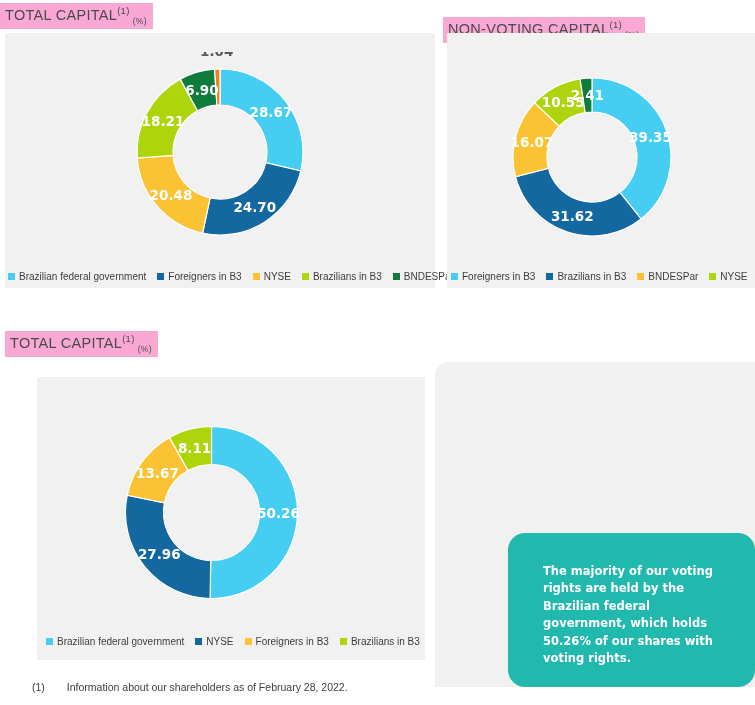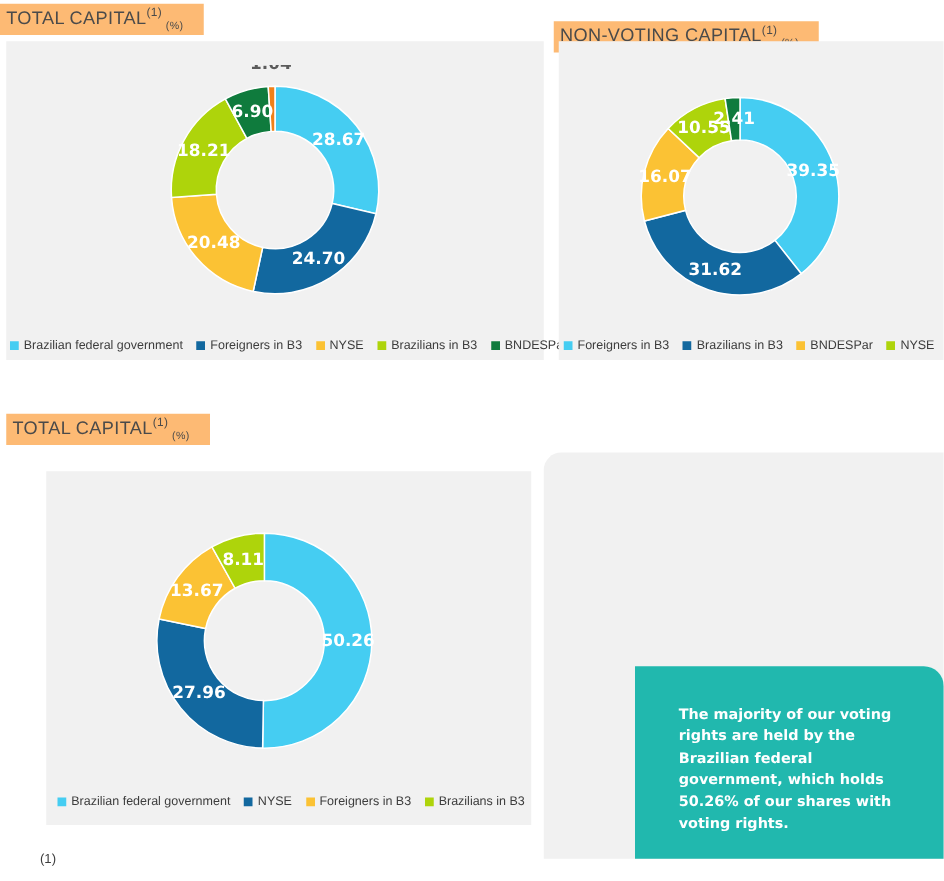--- a/index.html
+++ b/index.html
@@ -16,22 +16,22 @@
   }
   .panel {
     position: absolute;
     background: #f1f1f1;
   }
   .chart-title {
     position: absolute;
     font-size: 14.5px;
     letter-spacing: 0.3px;
     color: #4a4a4a;
-    background: #fdba74;
-    padding: 3px 16px 3px 5px;
+    background: #f9a8d4;
+    padding: 3px 6px 3px 5px;
     white-space: nowrap;
     line-height: 1.1;
   }
   .chart-title .sup {
     font-size: 9.5px;
     vertical-align: super;
   }
   .chart-title .pct {
     font-size: 8.5px;
     vertical-align: sub;
@@ -211,19 +211,20 @@
       <span class="legend-swatch" style="background: rgb(251, 194, 52);"></span>
       <span>Foreigners in B3</span>
     </div>
     <div class="legend-item">
       <span class="legend-swatch" style="background: rgb(174, 212, 11);"></span>
       <span>Brazilians in B3</span>
     </div>
   </div>
 
 <div class="panel" style="left:435px; top:362px; width:320px; height:325px; border-top-left-radius:14px;"></div>
-<div class="callout" style="left:508px; top:533px; width:247px; height:154px;">
+<div class="callout" style="left:508px; top:533px; width:247px; height:154px;border-radius:17px;">
   <div class="callout-text">The majority of our voting rights are held by the Brazilian federal government, which holds 50.26% of our shares with voting rights.</div>
 </div>
 
 <div class="footnote" style="left:32px; top:681px;">
   <span class="footnote-marker">(1)</span>
+  <span>Information about our shareholders as of February 28, 2022.</span>
 </div>
 
 </body></html>

